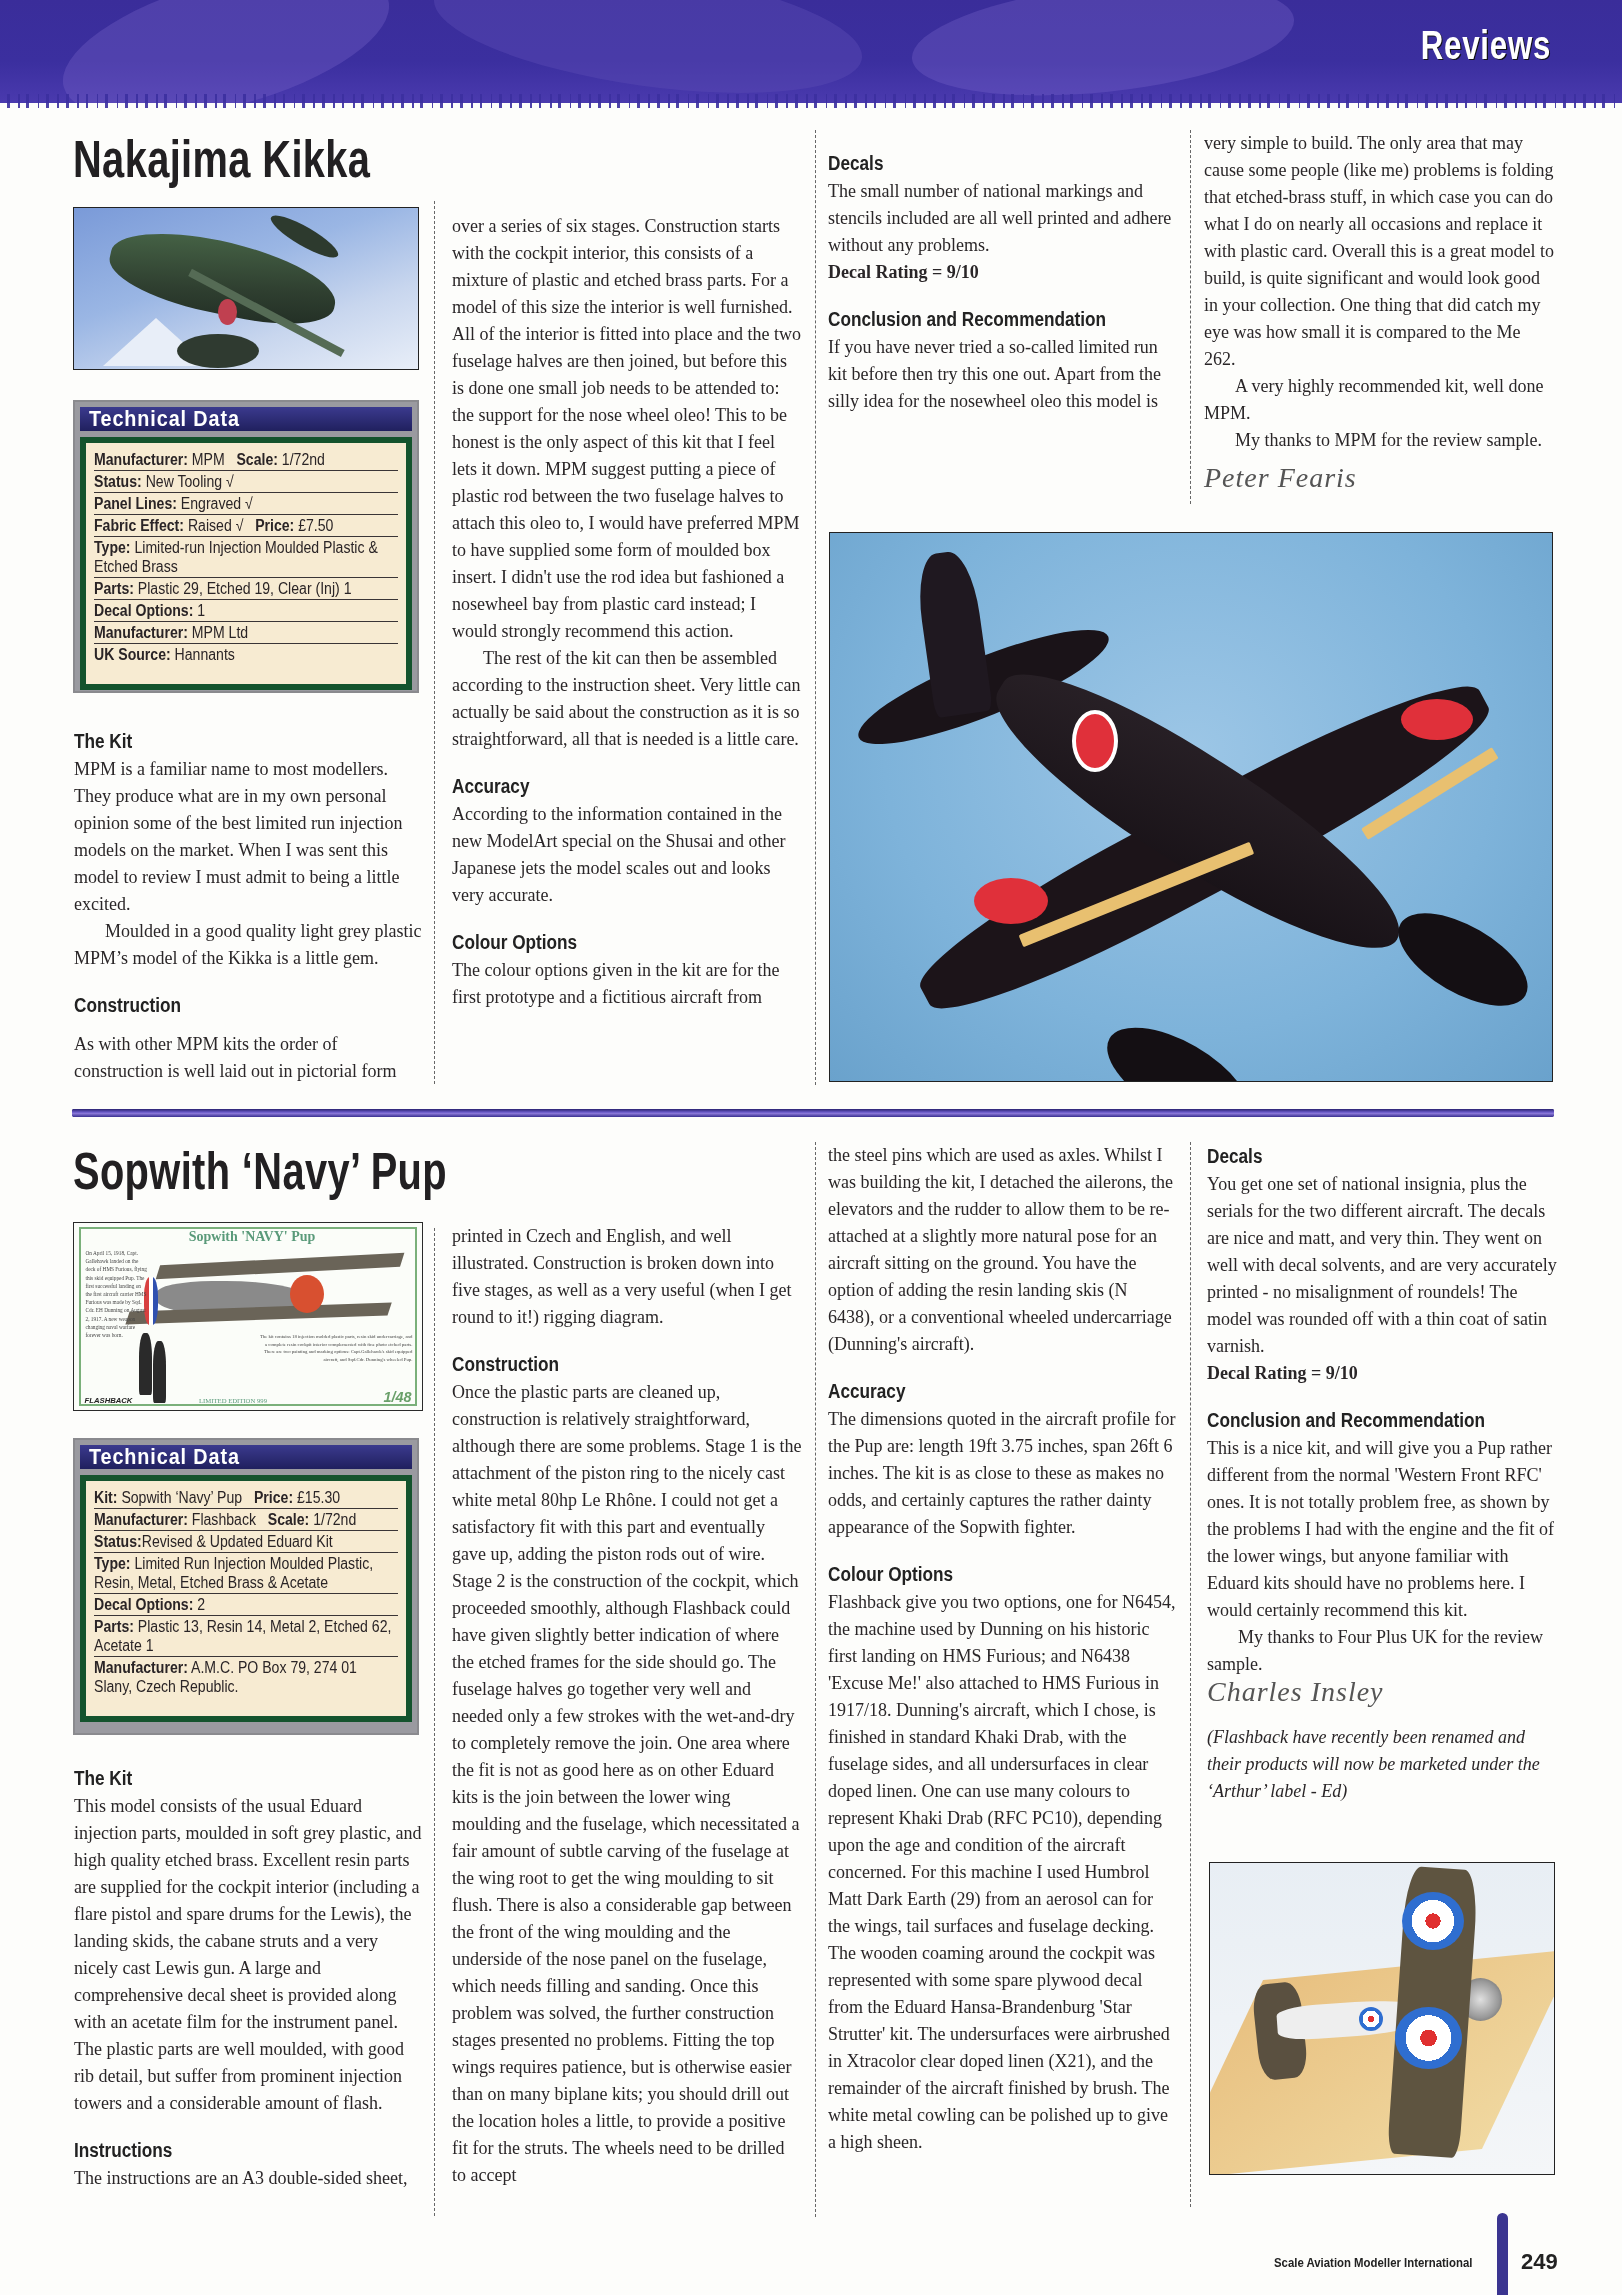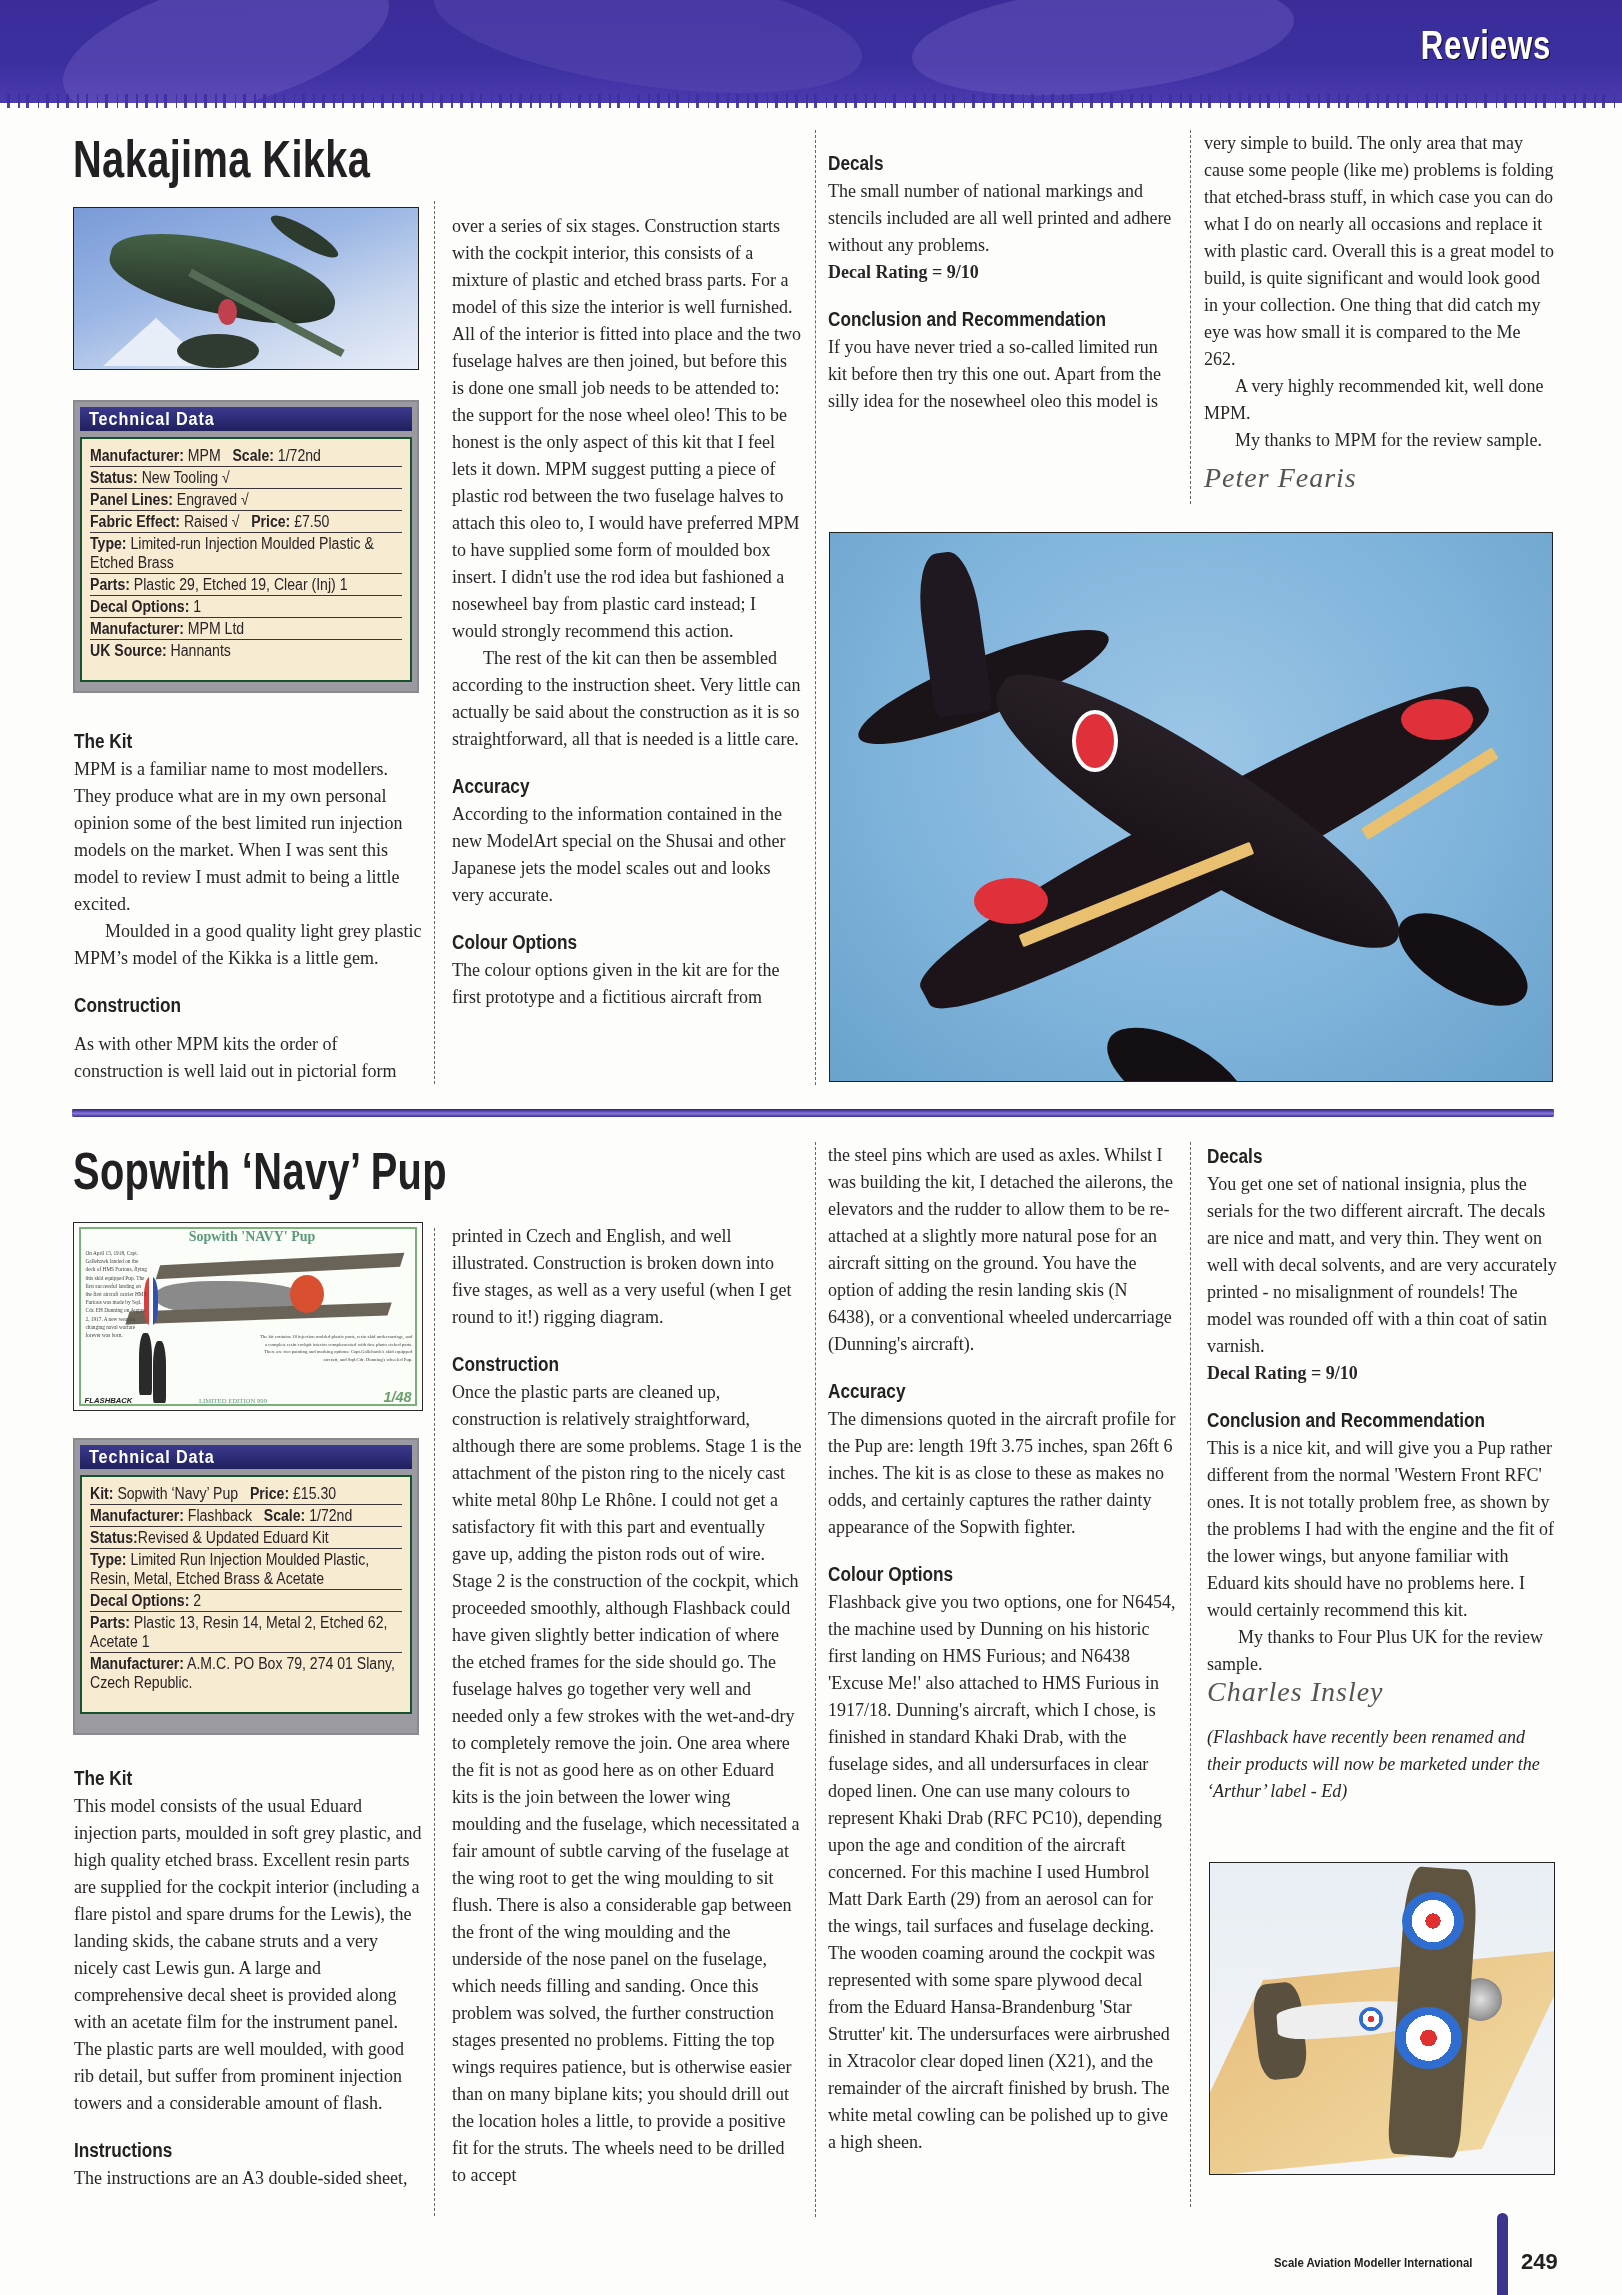--- a/index.html
+++ b/index.html
@@ -111,26 +111,26 @@
   .pp-roundel { position:absolute; border-radius:50%; background: radial-gradient(circle, #e03030 0 18%, #ffffff 18% 50%, #2f6ed0 50% 100%); }
   .pp-engine { position:absolute; left:249px; top:115px; width:43px; height:43px; border-radius:50%; background: radial-gradient(circle,#e0e0e0 0%,#999 60%,#555 100%); }
 
   
   .techbox {
     position: absolute; border: 2.4px solid #8a8a8e; background: #9a9aa0; padding: 4.8px;
     font-family: "Liberation Sans", sans-serif;
   }
   .techbox .tb-head {
     background: linear-gradient(180deg, #3b3a8e 0%, #20205e 100%);
-    color: #fff; font-weight: bold; font-size: 18px; padding: 1.9px 9.6px; letter-spacing: 1px;
+    color: #fff; font-weight: bold; font-size: 22px; padding: 1.9px 9.6px; letter-spacing: 1px;
     height: 24px; line-height: 20px;
   }
   .techbox .tb-head span { display:inline-block; transform: scaleX(0.9); transform-origin:left center; }
   .techbox .tb-body {
-    margin-top: 5.8px; background: #f7ebd2; padding: 6.7px 8.6px 19px 8.6px; border: 2px solid #14532d;
+    margin-top: 5.8px; background: #f7ebd2; padding: 6.7px 8.6px 19px 8.6px; border: 6px solid #14532d;
   }
   .tb-row { border-bottom: 1px solid #3a3436; padding: 1px 0; font-size: 16px; line-height: 19px; color: #2a2426; }
   .tb-row:last-child { border-bottom: none; }
   .tb-row b { font-weight: bold; }
   .tb-row .pair2 { margin-left: 13.4px; }
   .tb-inner { display:inline-block; transform: scaleX(0.88); transform-origin: left center; white-space: nowrap; }
   .tb-inner.wrap { white-space: normal; width: 113%; }
 
   
   .footer-pub {

